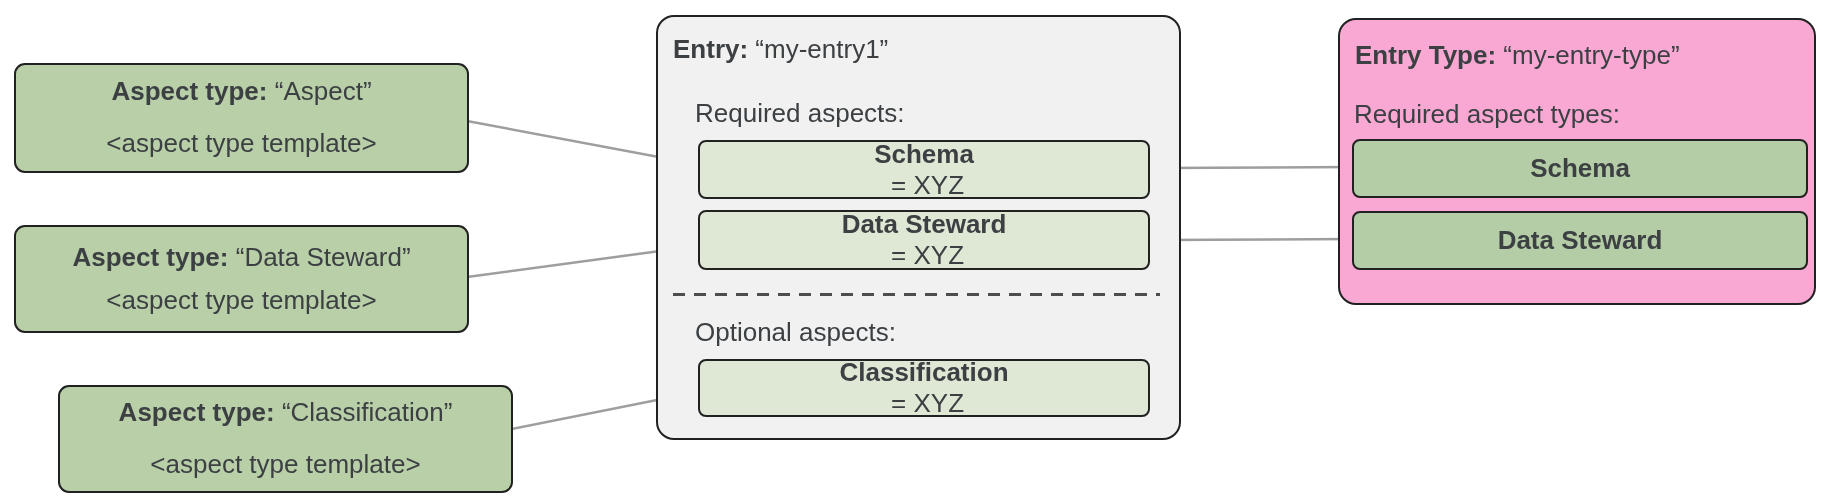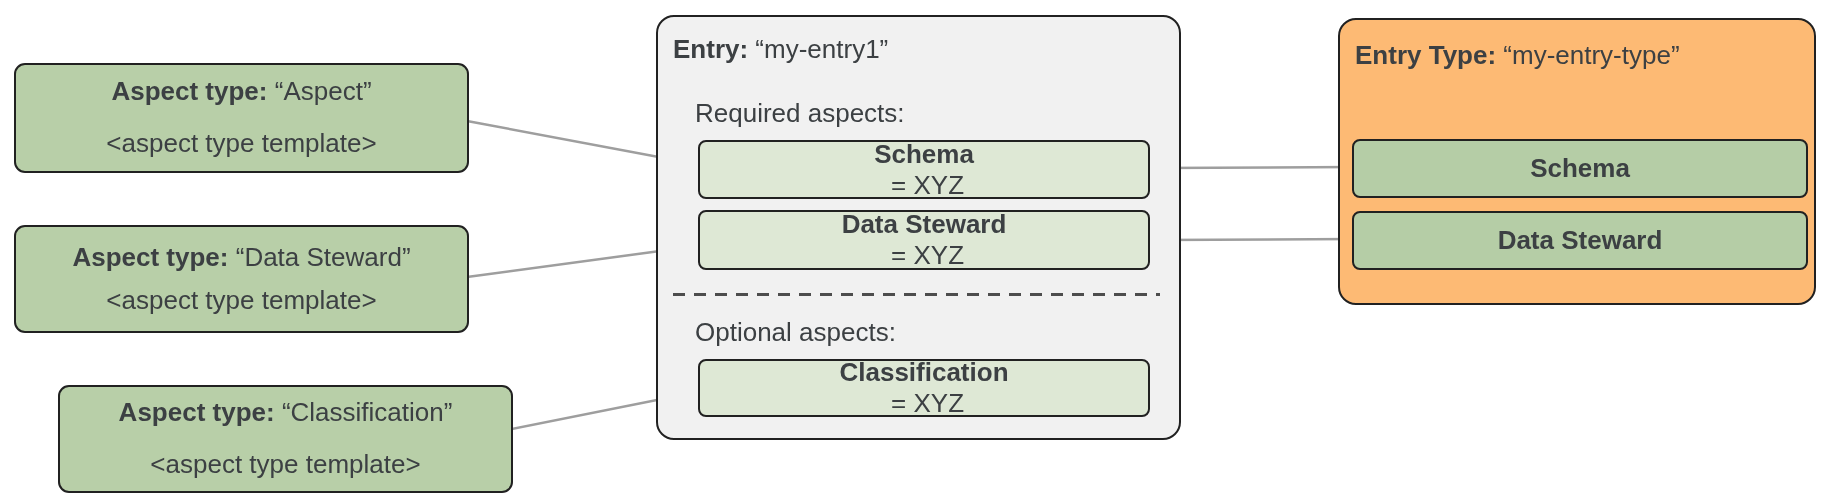--- a/index.html
+++ b/index.html
@@ -49,21 +49,21 @@
     height: 425px;
     background: #f1f1f1;
     border-radius: 18px;
   }
   
   .entry-type-card {
     left: 1338px;
     top: 18px;
     width: 478px;
     height: 287px;
-    background: #fdba74;
+    background: #f9a8d4;
     border-radius: 18px;
   }
   .card-title {
     position: absolute;
     font-size: 26px;
     line-height: 30px;
     white-space: nowrap;
   }
   .card-title .b { font-weight: 700; }
   .section-heading {
@@ -163,20 +163,21 @@
     <div class="chip light chip-mid-classification">
       <span class="b">Classification</span><span> = XYZ</span>
     </div>
   </div>
 
   <div class="card entry-type-card">
     <div class="card-title">
       <span class="b">Entry Type:</span>
       <span>“my-entry-type”</span>
     </div>
+    <div class="section-heading heading-required">Required aspect types:</div>
 
     <div class="chip dark chip-right-schema">
       <span class="b">Schema</span>
     </div>
     <div class="chip dark chip-right-datasteward">
       <span class="b">Data Steward</span>
     </div>
   </div>
 
 </div>

